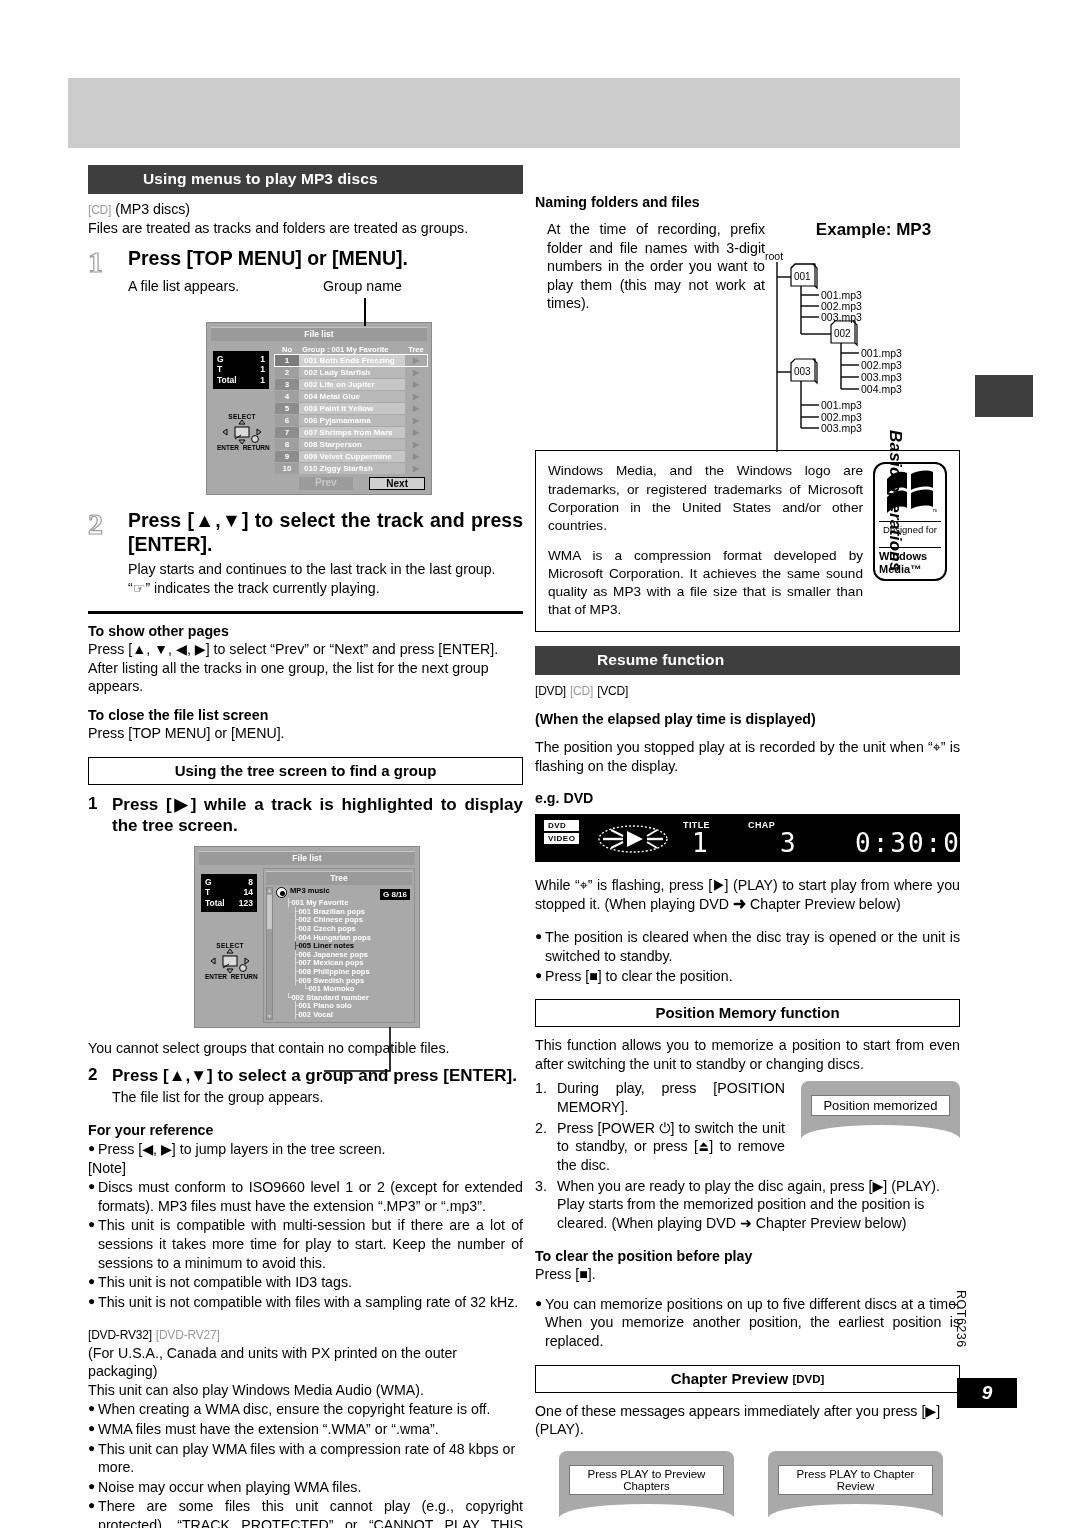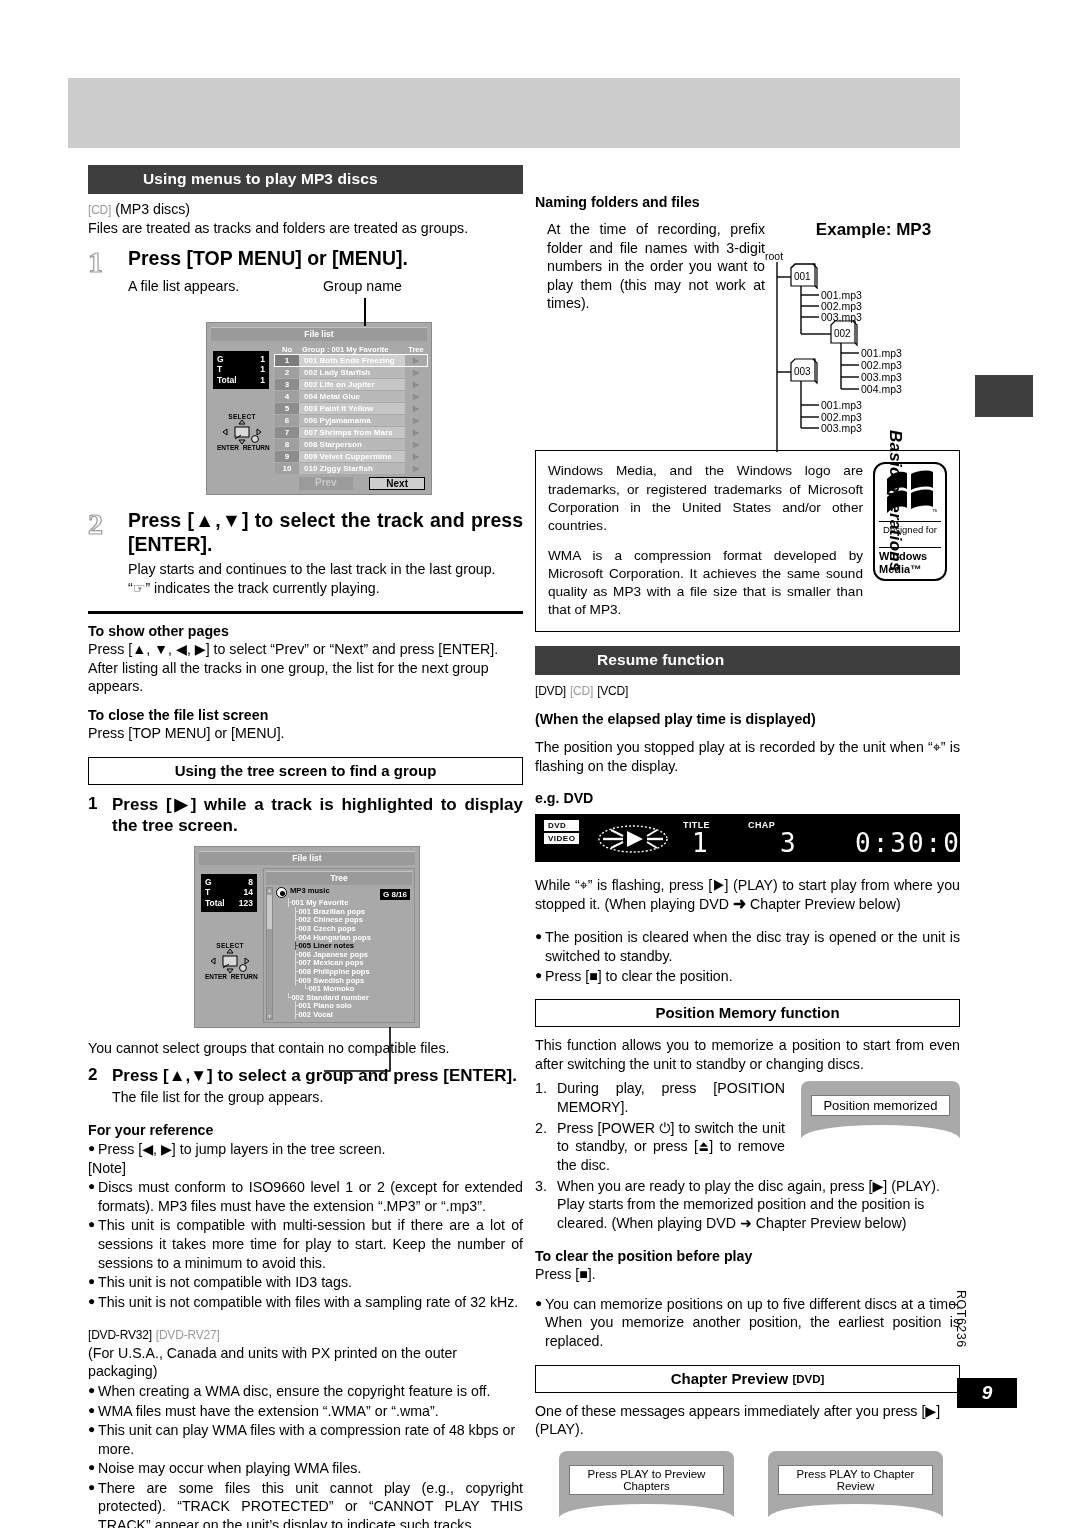--- a/index.html
+++ b/index.html
@@ -470,20 +470,21 @@
       <div class="dot">●</div>
       <div class="txt nj">This unit is not compatible with files with a sampling rate of 32 kHz.</div>
     </div>
 
     <div class="sp14"></div>
     <p>
       <span class="tag">[DVD-RV32]</span>
       <span class="tag dim">[DVD-RV27]</span>
     </p>
     <p>(For U.S.A., Canada and units with PX printed on the outer packaging)</p>
+    <p>This unit can also play Windows Media Audio (WMA).</p>
     <div class="bul">
       <div class="dot">●</div>
       <div class="txt nj">When creating a WMA disc, ensure the copyright feature is off.</div>
     </div>
     <div class="bul">
       <div class="dot">●</div>
       <div class="txt nj">WMA files must have the extension “.WMA” or “.wma”.</div>
     </div>
     <div class="bul">
       <div class="dot">●</div>

